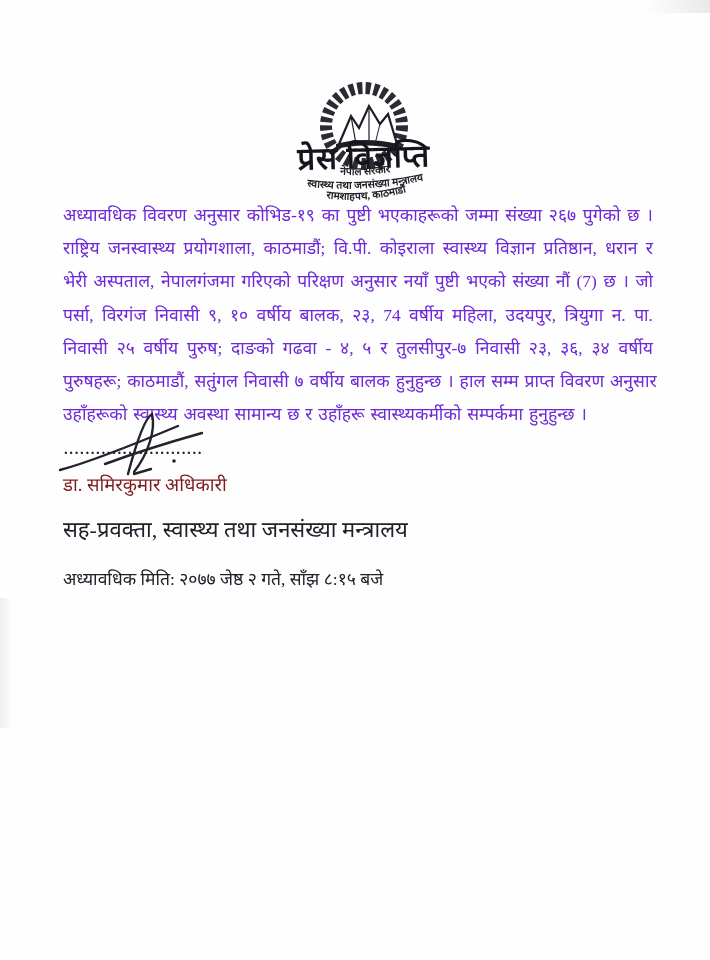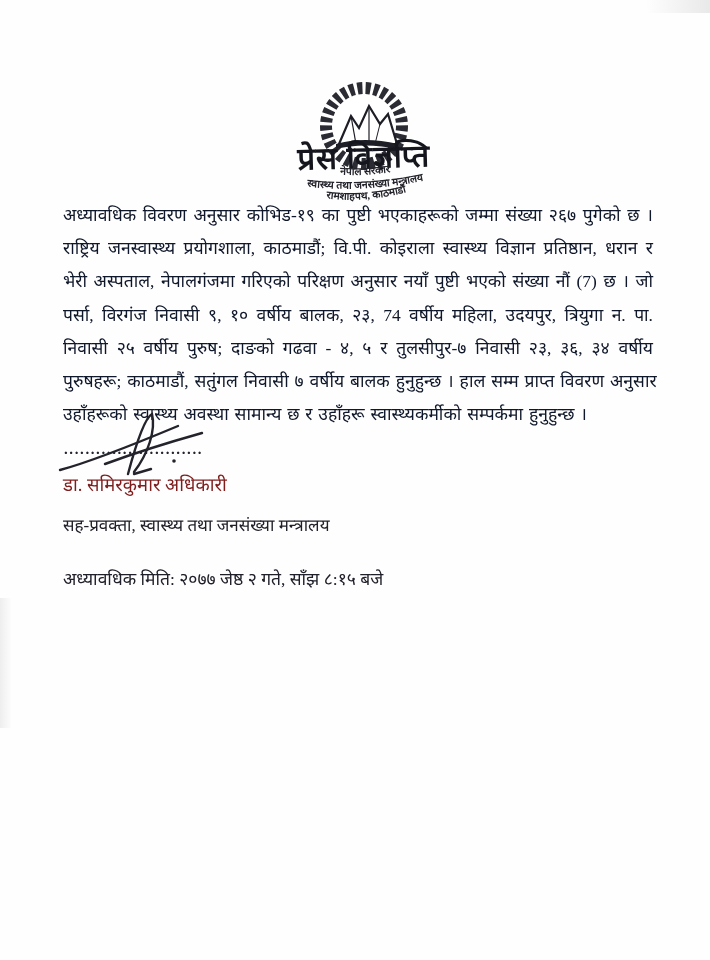--- a/index.html
+++ b/index.html
@@ -7,30 +7,30 @@
     position:relative;width:710px;height:960px;margin:0;
     background:#fefefe;overflow:hidden;
     font-family:"Liberation Serif","DejaVu Serif",serif;
     color:#20202a;
   }
   .emblem{position:absolute;left:247px;top:64px;width:235px;height:140px;}
   .para{position:absolute;left:63px;top:199px;width:590px;}
   .bline{
     font-size:17.5px;line-height:33.2px;height:33.2px;
     text-align:justify;text-align-last:justify;
-    word-spacing:1.5px;white-space:nowrap;color:#0f172a;
+    word-spacing:1.5px;white-space:nowrap;color:#6d28d9;
   }
   .bline.last{text-align:right;text-align-last:left;}
   .sig-dots{
     position:absolute;left:64px;top:441px;font-size:15px;font-weight:bold;
     letter-spacing:1.6px;color:#23232d;
   }
   .sig-svg{position:absolute;left:50px;top:406px;width:230px;height:75px;}
   .sig-name{position:absolute;left:63px;top:471px;font-size:18.5px;color:#7f1d1d;}
-  .sig-title{position:absolute;left:63px;top:513px;font-size:17px;color:#20202a;}
+  .sig-title{position:absolute;left:63px;top:513px;font-size:22px;color:#20202a;}
   .date-line{position:absolute;left:63px;top:566px;font-size:17.5px;color:#20202a;}
   .smudge-tr{
     position:absolute;right:0;top:0;width:64px;height:13px;opacity:.55;
     background:linear-gradient(to left,#d7d7d7,rgba(255,255,255,0));
   }
   .smudge-left{
     position:absolute;left:0;top:598px;width:12px;height:130px;opacity:.6;
     background:linear-gradient(to right,#e3e3e3,rgba(255,255,255,0));
   }
 </style>

